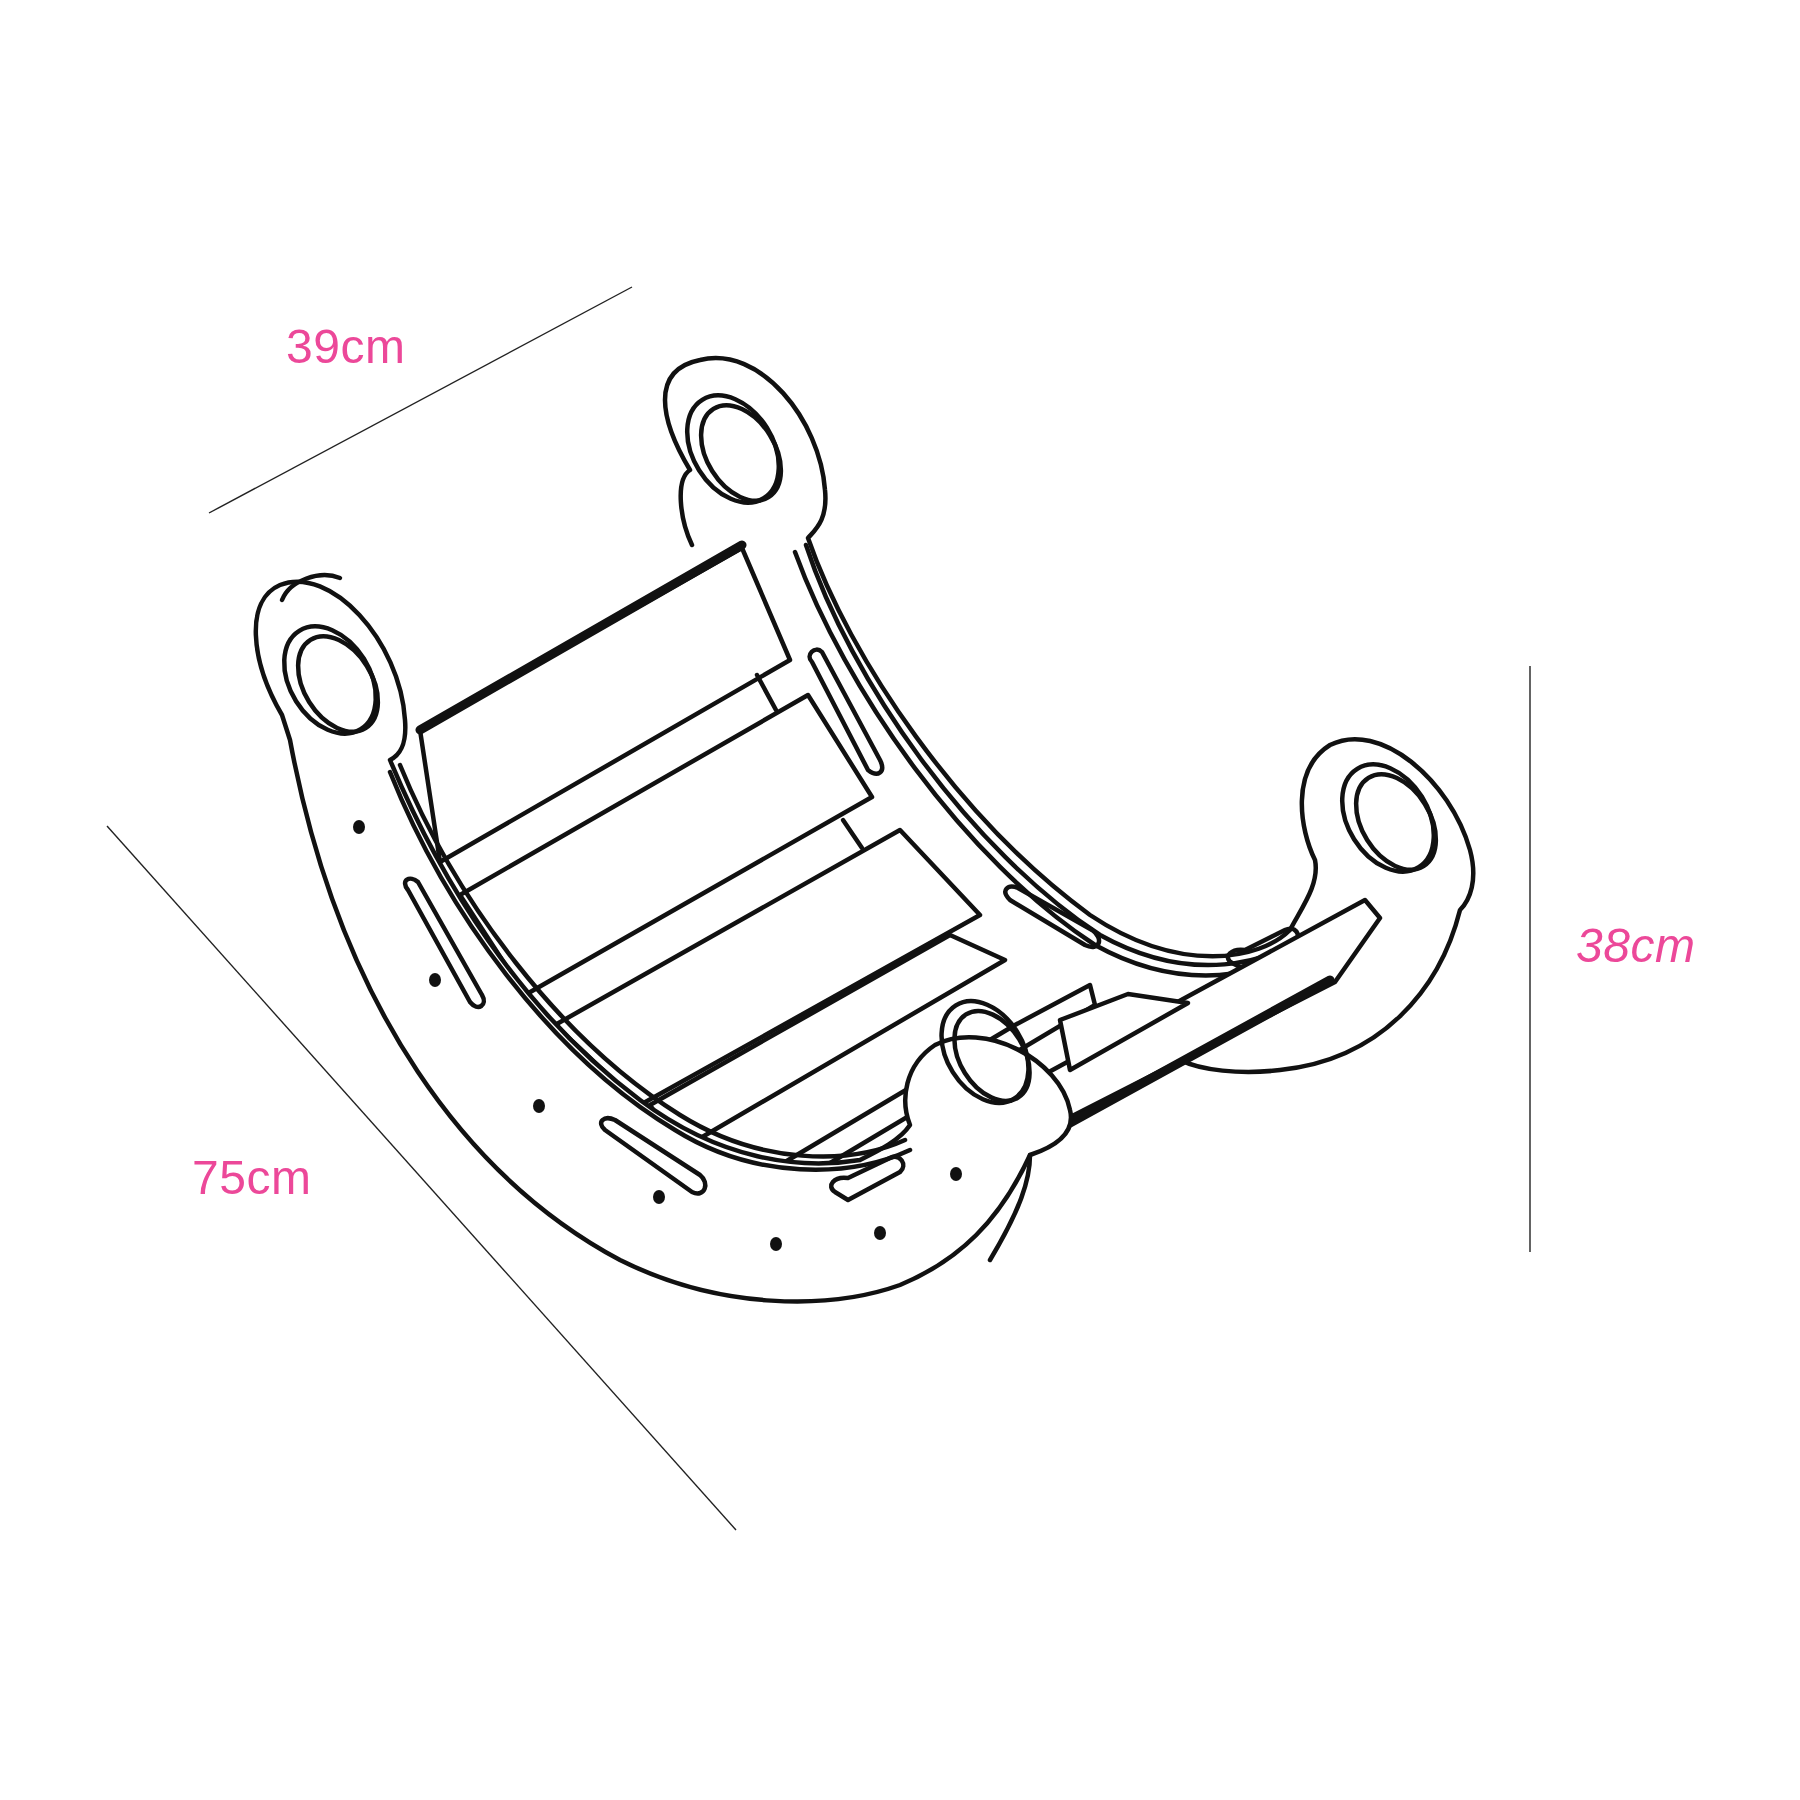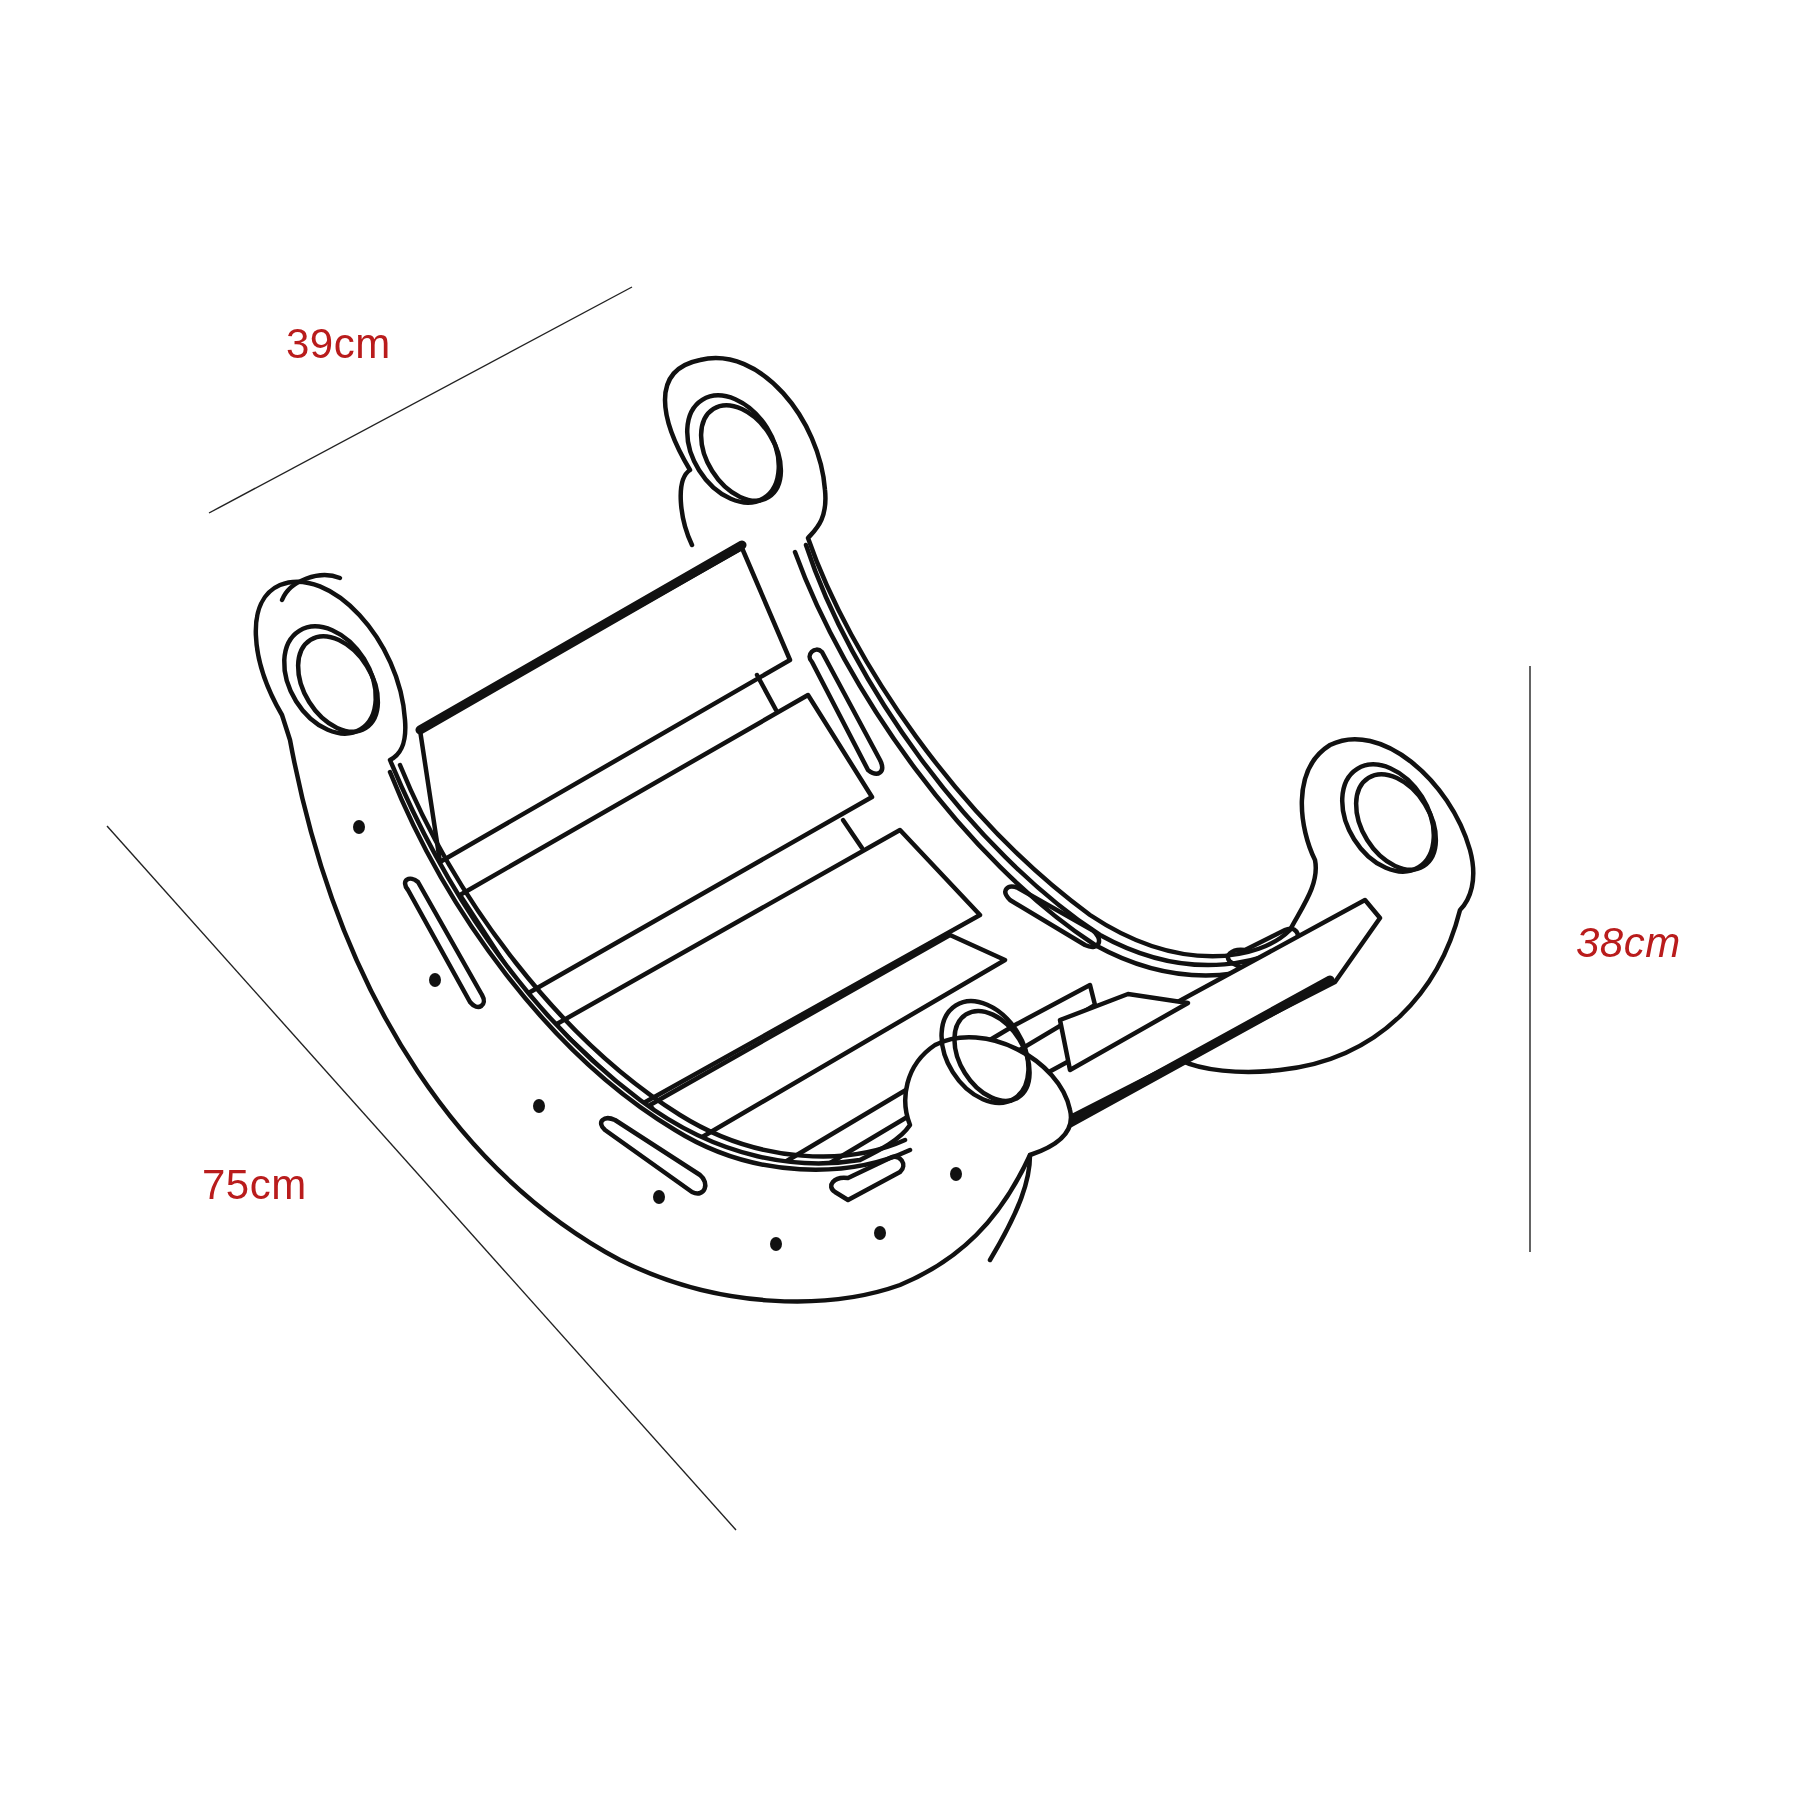--- a/index.html
+++ b/index.html
@@ -1,21 +1,21 @@
 <!DOCTYPE html>
 <html><head>
 <meta charset="utf-8">
 <style>
   html, body { margin: 0; padding: 0; background: #ffffff; }
   body { width: 1800px; height: 1800px; position: relative; overflow: hidden; font-family: "Liberation Sans", "DejaVu Sans", sans-serif; }
   .canvas { position: absolute; left: 0; top: 0; width: 1800px; height: 1800px; }
-  .dim-label { position: absolute; font-family: "Liberation Sans", "DejaVu Sans", sans-serif; font-size: 42px; color: #b91c1c; letter-spacing: 0.5px; line-height: 1; white-space: nowrap; }
+  .dim-label { position: absolute; font-family: "Liberation Sans", "DejaVu Sans", sans-serif; font-size: 48px; color: #ec4899; letter-spacing: 0.5px; line-height: 1; white-space: nowrap; }
   #lbl-width { left: 286px; top: 323px; }
   #lbl-height { left: 1576px; top: 922px; font-style: italic; }
-  #lbl-length { left: 202px; top: 1154px; margin-top: 10px; }
+  #lbl-length { left: 192px; top: 1154px; }
   svg .o { fill: none; stroke: #111; stroke-width: 4.5; stroke-linejoin: round; stroke-linecap: round; }
   svg .w { fill: #fff; stroke: #111; stroke-width: 4.5; stroke-linejoin: round; stroke-linecap: round; }
   svg .thin { fill: none; stroke: #222; stroke-width: 1.4; }
   svg .dot { fill: #111; }
 </style>
 </head>
 <body>
 
 <div class="canvas">
   <svg width="1800" height="1800" viewBox="0 0 1800 1800">

